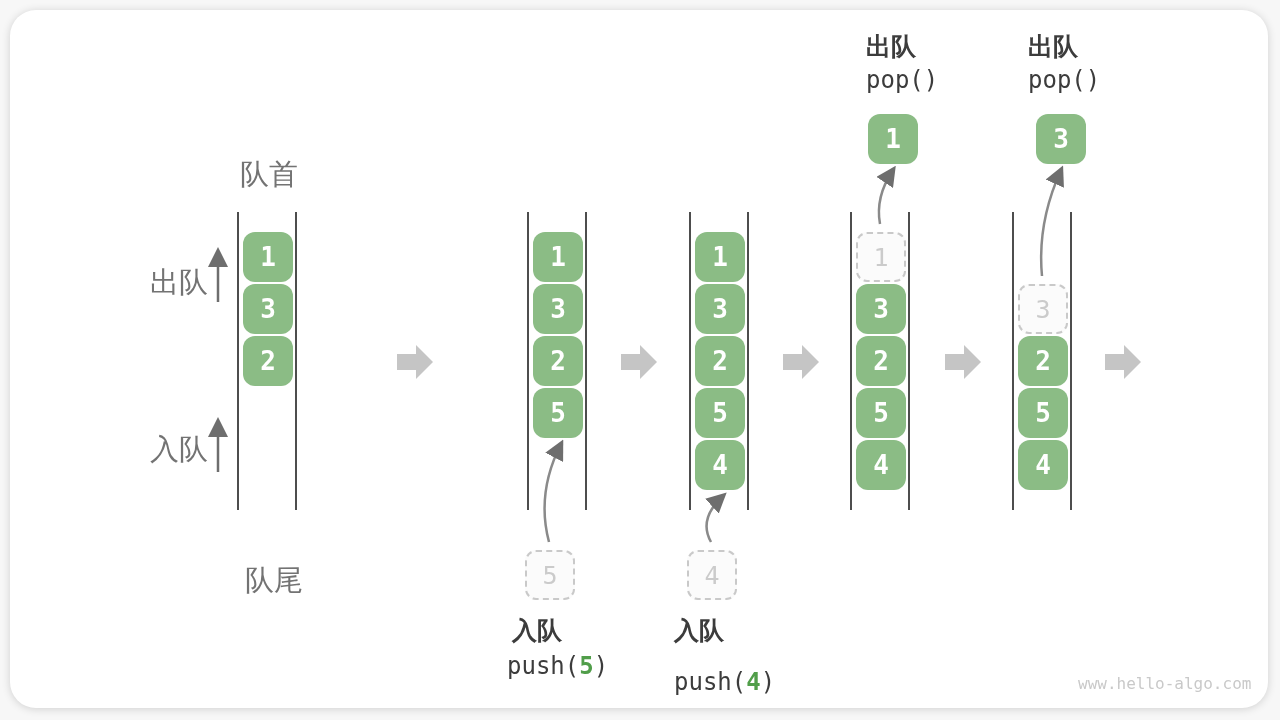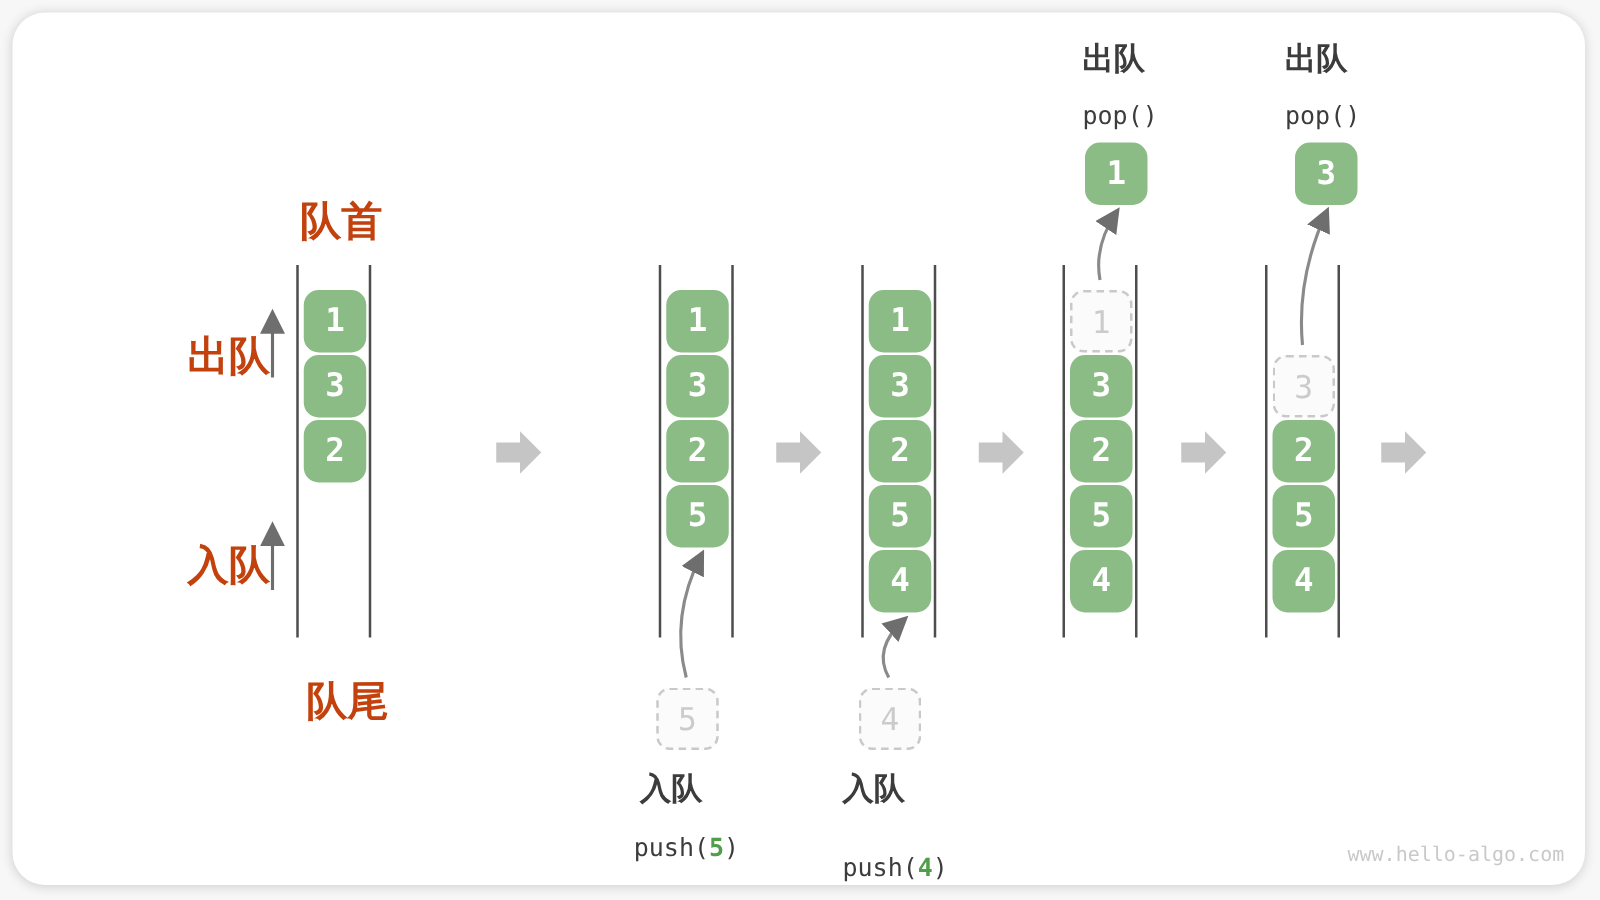--- a/index.html
+++ b/index.html
@@ -6,31 +6,31 @@
   .canvas{position:relative;width:1280px;height:720px;overflow:hidden;
           font-family:"DejaVu Sans",sans-serif;color:#3c3c3c;}
   .card{position:absolute;left:10px;top:10px;width:1258px;height:698px;
         background:#ffffff;border-radius:26px;box-shadow:0 1px 9px rgba(0,0,0,0.16);}
   .overlay{position:absolute;left:0;top:0;width:1280px;height:720px;pointer-events:none;}
   .badge{position:absolute;left:170px;top:48px;height:52px;padding:0 22px;
          background:#e6e6e6;border-radius:9px;display:flex;align-items:center;gap:12px;
          font-size:27px;color:#3d3d3d;}
   .badge .zh{font-weight:bold;}
   .mono{font-family:"DejaVu Sans Mono",monospace;}
-  .lbl{position:absolute;font-size:33px;font-weight:bold;color:#c2410c;white-space:nowrap;}
+  .lbl{position:absolute;font-size:29px;font-weight:normal;color:#737373;white-space:nowrap;}
   .rail{position:absolute;top:212px;height:298px;width:60px;
         border-left:2px solid #4d4d4d;border-right:2px solid #4d4d4d;box-sizing:border-box;}
   .box{position:absolute;width:50px;height:50px;border-radius:12px;background:#8bbc85;
        color:#ffffff;font-family:"DejaVu Sans Mono",monospace;font-weight:bold;font-size:26px;
        display:flex;align-items:center;justify-content:center;box-sizing:border-box;}
   .ghost{background:#fbfbfb;border:2px dashed #c9c9c9;color:#cbcbcb;
          font-weight:normal;border-radius:11px;font-size:25px;}
   .opzh{position:absolute;font-size:25px;font-weight:bold;color:#3c3c3c;white-space:nowrap;}
-  .opcode{position:absolute;font-family:"DejaVu Sans Mono",monospace;font-size:20px;
-          color:#3c3c3c;white-space:nowrap;margin-top:14px;}
+  .opcode{position:absolute;font-family:"DejaVu Sans Mono",monospace;font-size:24px;
+          color:#3c3c3c;white-space:nowrap;}
   .opcode .arg{color:#519e4a;font-weight:bold;}
   .watermark{position:absolute;left:1078px;top:674px;font-family:"DejaVu Sans Mono",monospace;
              font-size:16px;color:#c9c9c9;letter-spacing:0px;}
 </style>
 </head>
 <body>
 
 <div class="canvas">
   <div class="card"></div>
 
@@ -48,21 +48,21 @@
       <line x1="218" y1="302" x2="218" y2="252" stroke="#6e6e6e" stroke-width="2.5" marker-end="url(#ah)"></line>
 <line x1="218" y1="472" x2="218" y2="422" stroke="#6e6e6e" stroke-width="2.5" marker-end="url(#ah)"></line>
       <path d="M 549,542 Q 536,493 561,444" fill="none" stroke="#8a8a8a" stroke-width="2.5" marker-end="url(#ah)"></path>
       <path d="M 711,542 Q 698,519 723,496" fill="none" stroke="#8a8a8a" stroke-width="2.5" marker-end="url(#ah)"></path>
       <path d="M 880,224 Q 875,197 893,170" fill="none" stroke="#8a8a8a" stroke-width="2.5" marker-end="url(#ah)"></path>
       <path d="M 1042,276 Q 1037,223 1061,170" fill="none" stroke="#8a8a8a" stroke-width="2.5" marker-end="url(#ah)"></path>
     </svg>
 
 
   <div class="lbl" style="left:240px;top:155px;">队首</div>
-  <div class="lbl" style="left:245px;top:539px;">队尾</div>
+  <div class="lbl" style="left:245px;top:561px;">队尾</div>
   <div class="lbl" style="left:150px;top:263px;">出队</div>
   <div class="lbl" style="left:150px;top:430px;">入队</div>
 
   <div id="columns">
       <div class="rail" style="left: 237px; top: 212px; position: absolute;"></div>
       <div class="box" style="left: 243px; top: 232px; position: absolute;">1</div>
       <div class="box" style="left: 243px; top: 284px; position: absolute;">3</div>
       <div class="box" style="left: 243px; top: 336px; position: absolute;">2</div>
       <div class="rail" style="left: 527px; top: 212px; position: absolute;"></div>
       <div class="box" style="left: 533px; top: 232px; position: absolute;">1</div>

